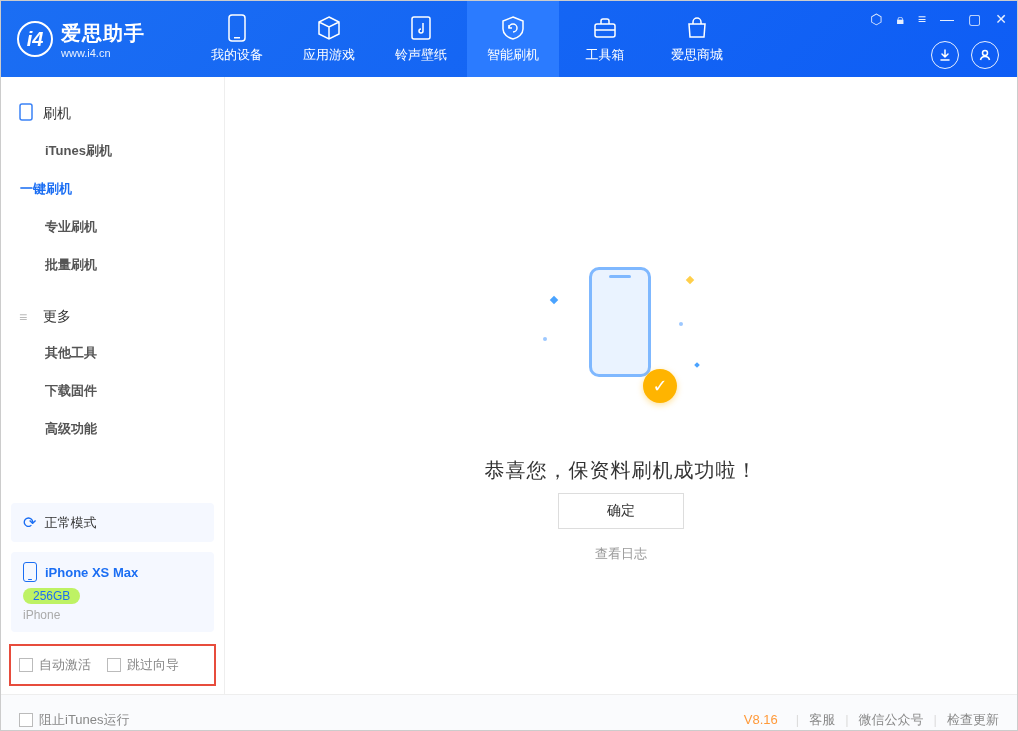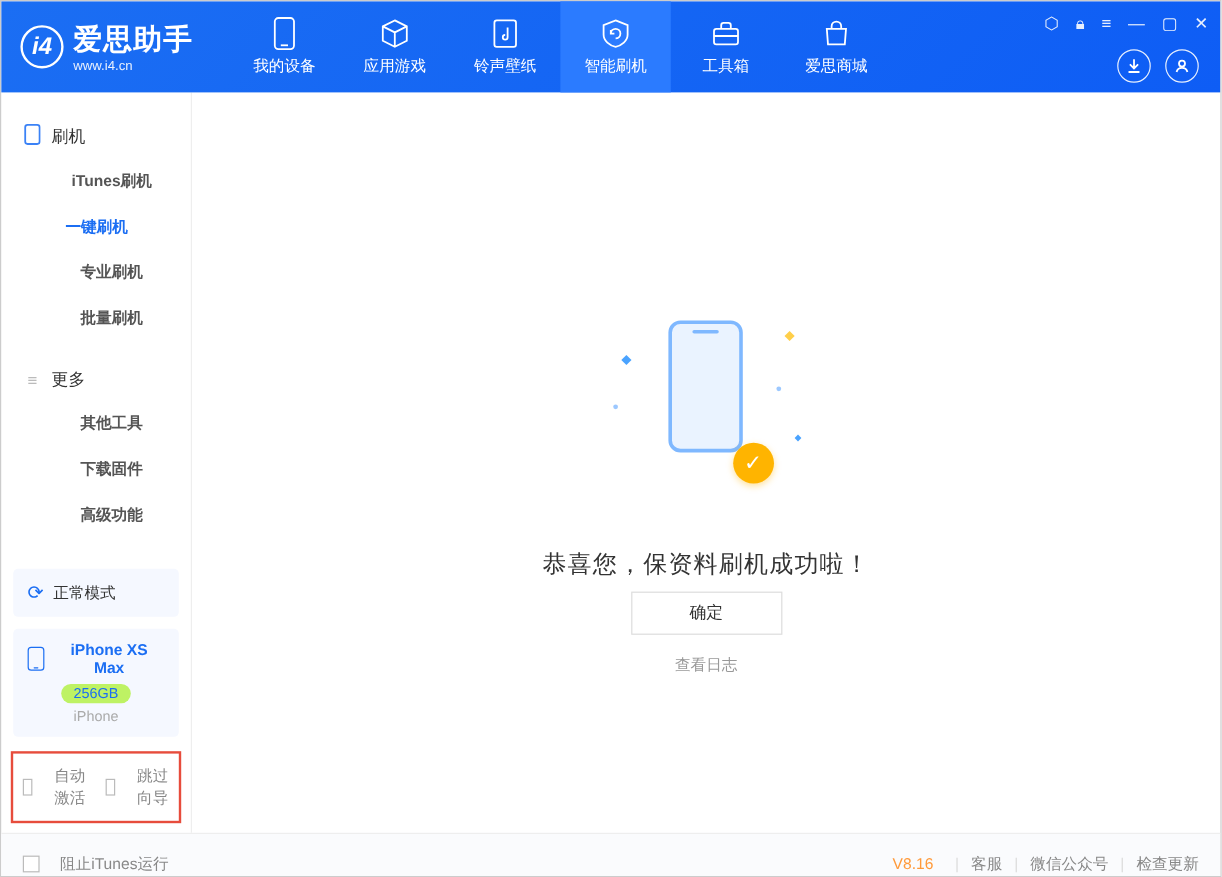--- a/index.html
+++ b/index.html
@@ -2,54 +2,54 @@
 <html><head>
 <meta charset="utf-8">
 <style>
 * { margin: 0; padding: 0; box-sizing: border-box; font-family: "Microsoft YaHei", "PingFang SC", sans-serif; }
 body { background: #fff; width: 1018px; height: 731px; overflow: hidden; border: 1px solid #ccc; }
 
 .header { height: 76px; background: linear-gradient(135deg, #1b6ef3 0%, #0e5df5 100%); display: flex; align-items: center; position: relative; }
 .logo-block { display: flex; align-items: center; padding: 0 16px; min-width: 190px; }
 .logo-circle { width: 36px; height: 36px; border: 2.5px solid #fff; border-radius: 50%; display: flex; align-items: center; justify-content: center; color: #fff; font-weight: bold; font-style: italic; font-size: 20px; margin-right: 8px; }
 .logo-text { color: #fff; }
-.logo-text .cn { font-size: 24px; font-weight: 600; letter-spacing: 1px; }
+.logo-text .cn { font-size: 20px; font-weight: 600; letter-spacing: 1px; }
 .logo-text .en { font-size: 11px; opacity: .9; }
 
 .nav { display: flex; height: 100%; }
 .nav-item { width: 92px; height: 100%; display: flex; flex-direction: column; align-items: center; justify-content: center; color: #fff; font-size: 13px; cursor: pointer; position: relative; }
 .nav-item.active { background: #2b7bff; }
 .nav-item .icon-box { width: 28px; height: 28px; margin-bottom: 4px; display: flex; align-items: center; justify-content: center; }
 
 .titlebar-icons { position: absolute; right: 10px; top: 10px; display: flex; gap: 14px; color: #fff; }
 .titlebar-icons span { cursor: pointer; opacity: .9; font-size: 14px; }
 
 .header-right { position: absolute; right: 18px; bottom: 8px; display: flex; gap: 12px; }
 .circle-btn { width: 28px; height: 28px; border: 1.5px solid rgba(255,255,255,.9); border-radius: 50%; display: flex; align-items: center; justify-content: center; color: #fff; cursor: pointer; }
 
 .body { display: flex; height: 617px; }
-.sidebar { width: 159px; border-right: 1px solid #eee; display: flex; flex-direction: column; padding-top: 18px; text-align: center; }
+.sidebar { width: 224px; border-right: 1px solid #eee; display: flex; flex-direction: column; padding-top: 18px; }
 .side-section { margin-bottom: 16px; }
 .side-head { display: flex; align-items: center; padding: 8px 18px; font-size: 14px; color: #333; font-weight: 500; }
 .side-head .sh-icon { width: 16px; margin-right: 8px; color: #3b82f6; }
 .side-sub { padding: 10px 18px 10px 44px; font-size: 13px; color: #555; cursor: pointer; font-weight: bold; }
 .side-sub.active { color: #1b6ef3; padding-left: 19px; }
 
 .device-panel { margin: auto 10px 12px 10px; }
 .mode-row { background: #f5f8ff; border-radius: 4px; padding: 10px 12px; display: flex; align-items: center; font-size: 13px; color: #333; margin-bottom: 10px; }
 .mode-row .rot-icon { color: #1b6ef3; margin-right: 8px; font-size: 16px; }
 .device-row { background: #f5f8ff; border-radius: 4px; padding: 10px 12px; font-size: 13px; }
 .device-row .dev-title { color: #1b6ef3; font-weight: 600; display: flex; align-items: center; }
 .device-row .dev-title .phone-icon { width:14px; height:20px; border:1.5px solid #1b6ef3; border-radius:3px; margin-right:8px; position:relative; }
 .device-row .dev-title .phone-icon::after{content:"";position:absolute;bottom:1px;left:50%;transform:translateX(-50%);width:4px;height:1.5px;background:#1b6ef3;border-radius:1px;}
 .device-row .cap { display:inline-block; margin-top:6px; background:#bef264; color:#1b6ef3; border-radius:10px; padding:1px 10px; font-size:12px; }
 .device-row .dev-sub { color:#aaa; font-size:12px; margin-top:4px; }
 
 .check-row { border: 2px solid #e74c3c; margin: 0 8px 8px 8px; padding: 10px 8px; display: flex; gap: 16px; }
-.chk { display:flex; align-items:center; font-size:13px; color:#888; gap:17px; }
+.chk { display:flex; align-items:center; font-size:13px; color:#888; gap:6px; }
 .chk .box { width:14px; height:14px; border:1px solid #bbb; background:#fff; }
 
 .main { flex: 1; display: flex; flex-direction: column; align-items: center; position: relative; }
 .illus { margin-top: 190px; position: relative; width: 100px; height: 130px; }
 .phone-shape { width: 62px; height: 110px; border: 3px solid #7fb8ff; border-radius: 10px; background: #eaf3ff; position: absolute; left: 18px; top: 0; }
 .phone-shape::before{content:"";position:absolute;top:5px;left:50%;transform:translateX(-50%);width:22px;height:3px;background:#7fb8ff;border-radius:2px;}
 .badge { position:absolute; right:-6px; bottom:-6px; width:34px; height:34px; background:#ffb400; border-radius:50%; display:flex; align-items:center; justify-content:center; color:#fff; font-size:18px; box-shadow:0 2px 6px rgba(255,180,0,.4); }
 .sparkle { position:absolute; width:6px; height:6px; background:#4aa3ff; transform:rotate(45deg); }
 .sparkle.s1{ left:-20px; top:30px;} .sparkle.s2{ right:-22px; top:10px; background:#ffcf4a;} .sparkle.s3{ right:-28px; bottom:30px; width:4px;height:4px;}
 .dot{position:absolute;width:4px;height:4px;border-radius:50%;background:#9cc8ff;}

